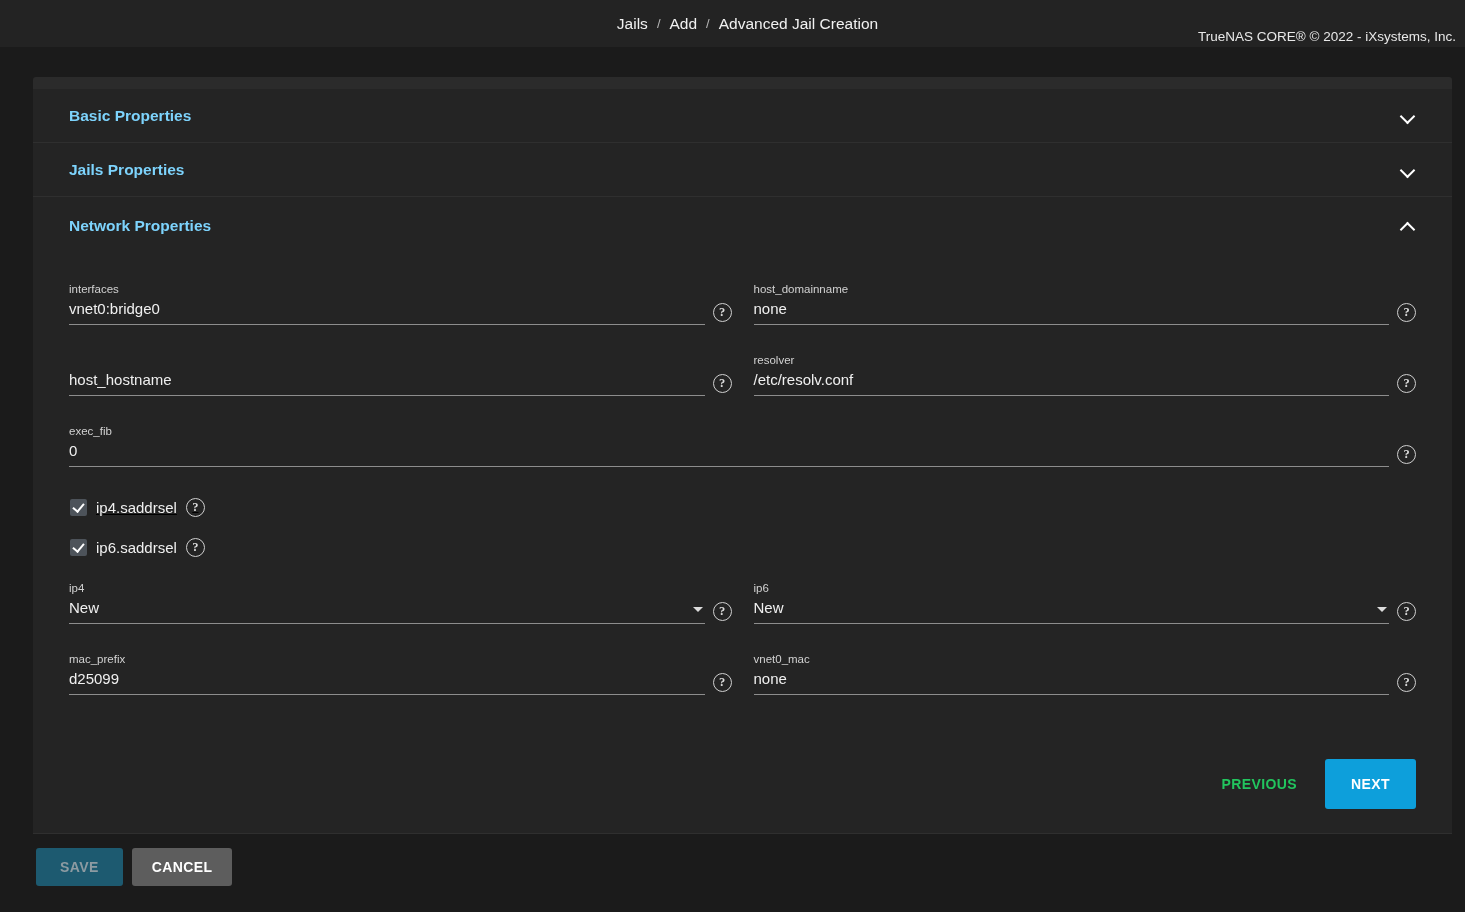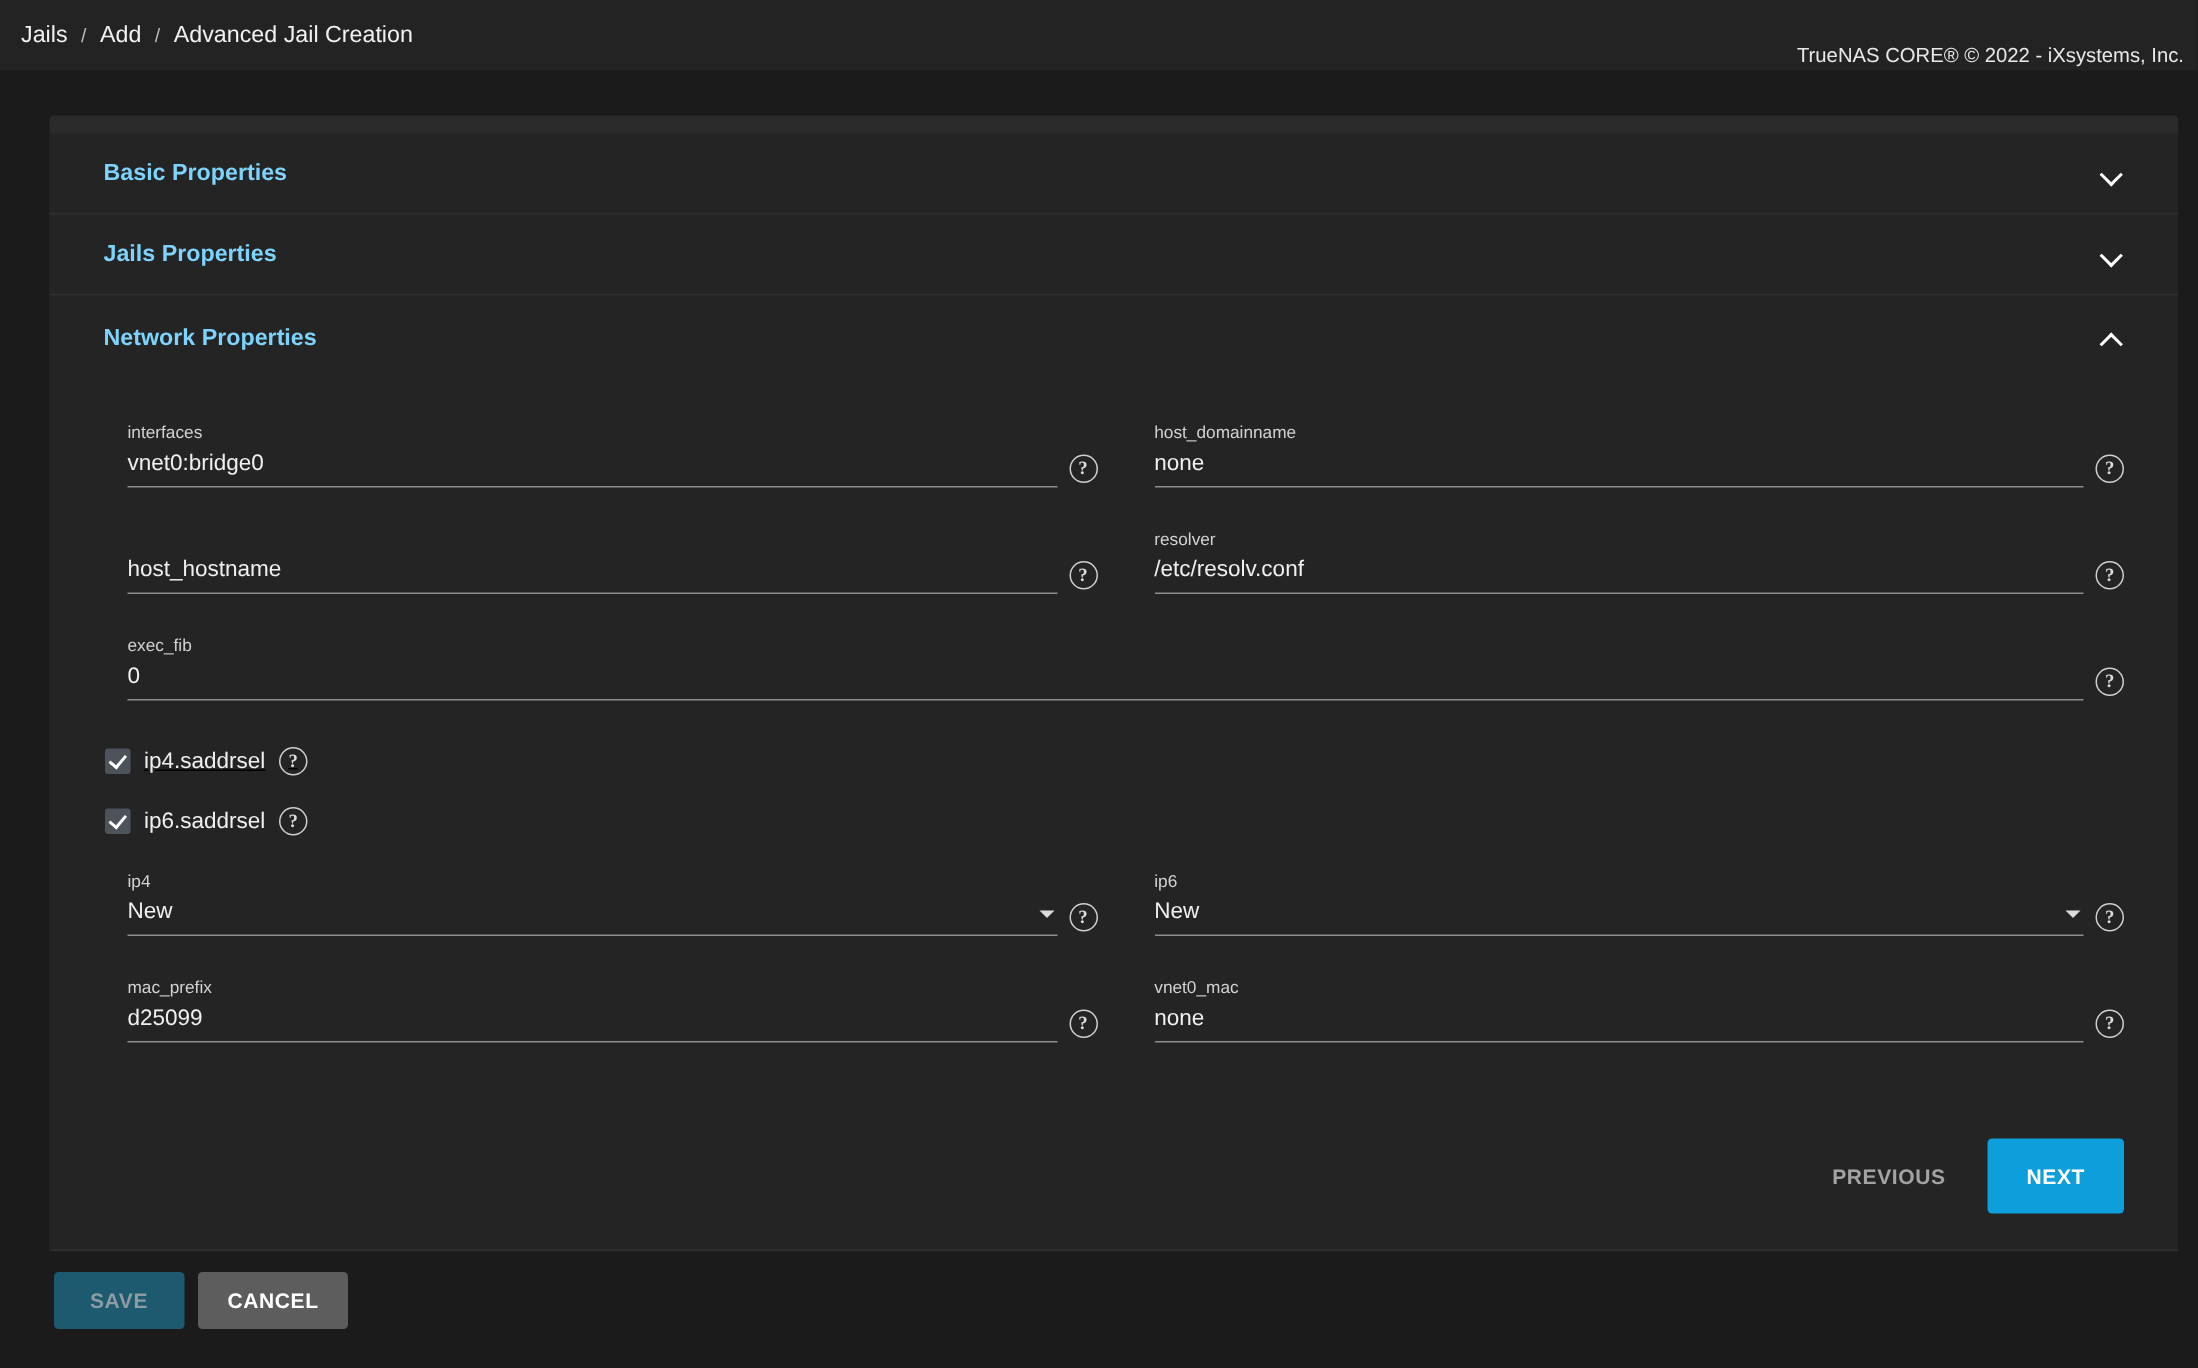--- a/index.html
+++ b/index.html
@@ -11,22 +11,22 @@
     font-family: "Liberation Sans", sans-serif;
     overflow: hidden;
   }
 
   
   .topbar {
     height: 47px;
     background: #232323;
     display: flex;
     align-items: center;
-    justify-content: flex-start;
-    padding: 0 0 0 14px;
+    justify-content: center;
+    padding: 0 0 0 30px;
     position: relative;
   }
   .breadcrumb {
     display: flex;
     align-items: center;
     font-size: 15.5px;
     color: #f1f1f1;
     white-space: nowrap;
   }
   .crumb { color: #f1f1f1; }
@@ -121,21 +121,20 @@
     display: flex;
     align-items: flex-end;
     gap: 8px;
   }
   .ctrl {
     flex: 1 1 auto;
     min-width: 0;
     position: relative;
     border-bottom: 1px solid #8d8d8d;
     padding-bottom: 5px;
-    margin-left: 16px;
   }
   .flabel {
     font-size: 11.5px;
     color: #d2d2d2;
     line-height: 14px;
     display: block;
     margin-bottom: 3px;
   }
   .fvalue {
     font-size: 15px;
@@ -227,21 +226,21 @@
     border: none;
     border-radius: 3px;
     font-size: 14px;
     font-weight: 700;
     letter-spacing: .4px;
     cursor: pointer;
     font-family: "Liberation Sans", sans-serif;
   }
   .btn-prev {
     background: transparent;
-    color: #a3a3a3;
+    color: #22c55e;
     padding: 10px 16px;
   }
   .btn-next {
     background: #0d9fdb;
     color: #ffffff;
     padding: 17px 26px;
   }
 
   
   .actions {

